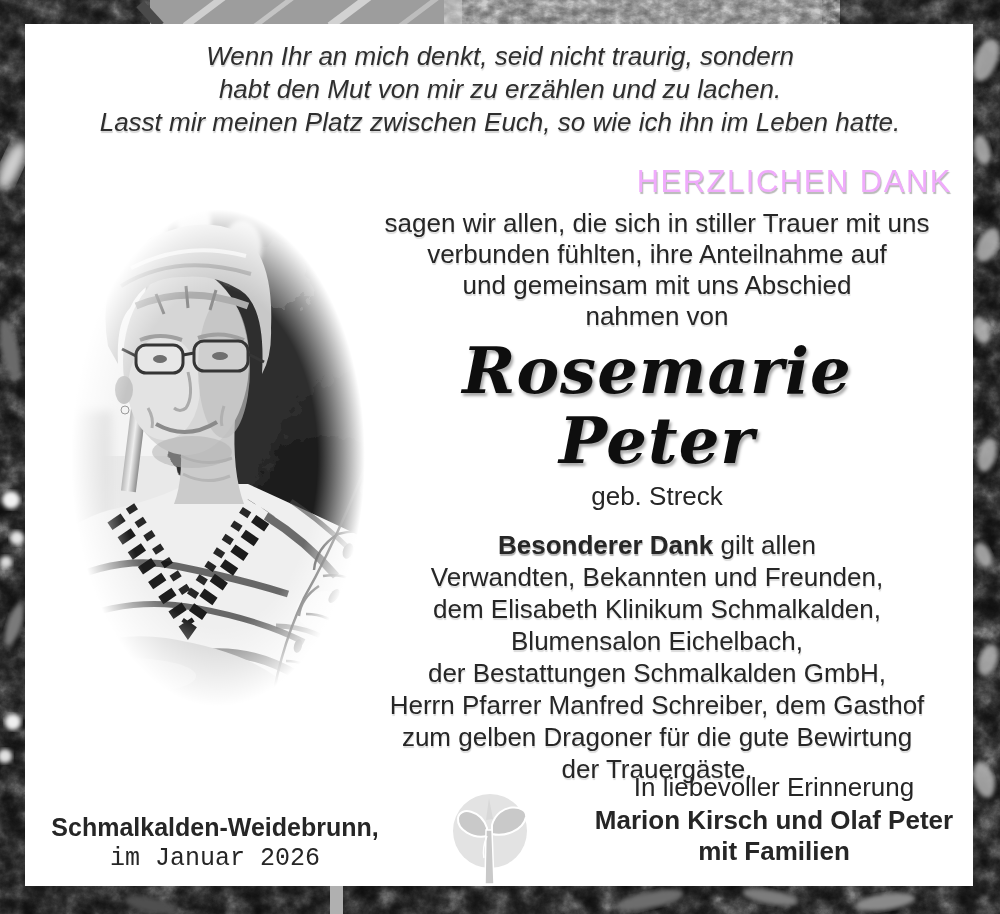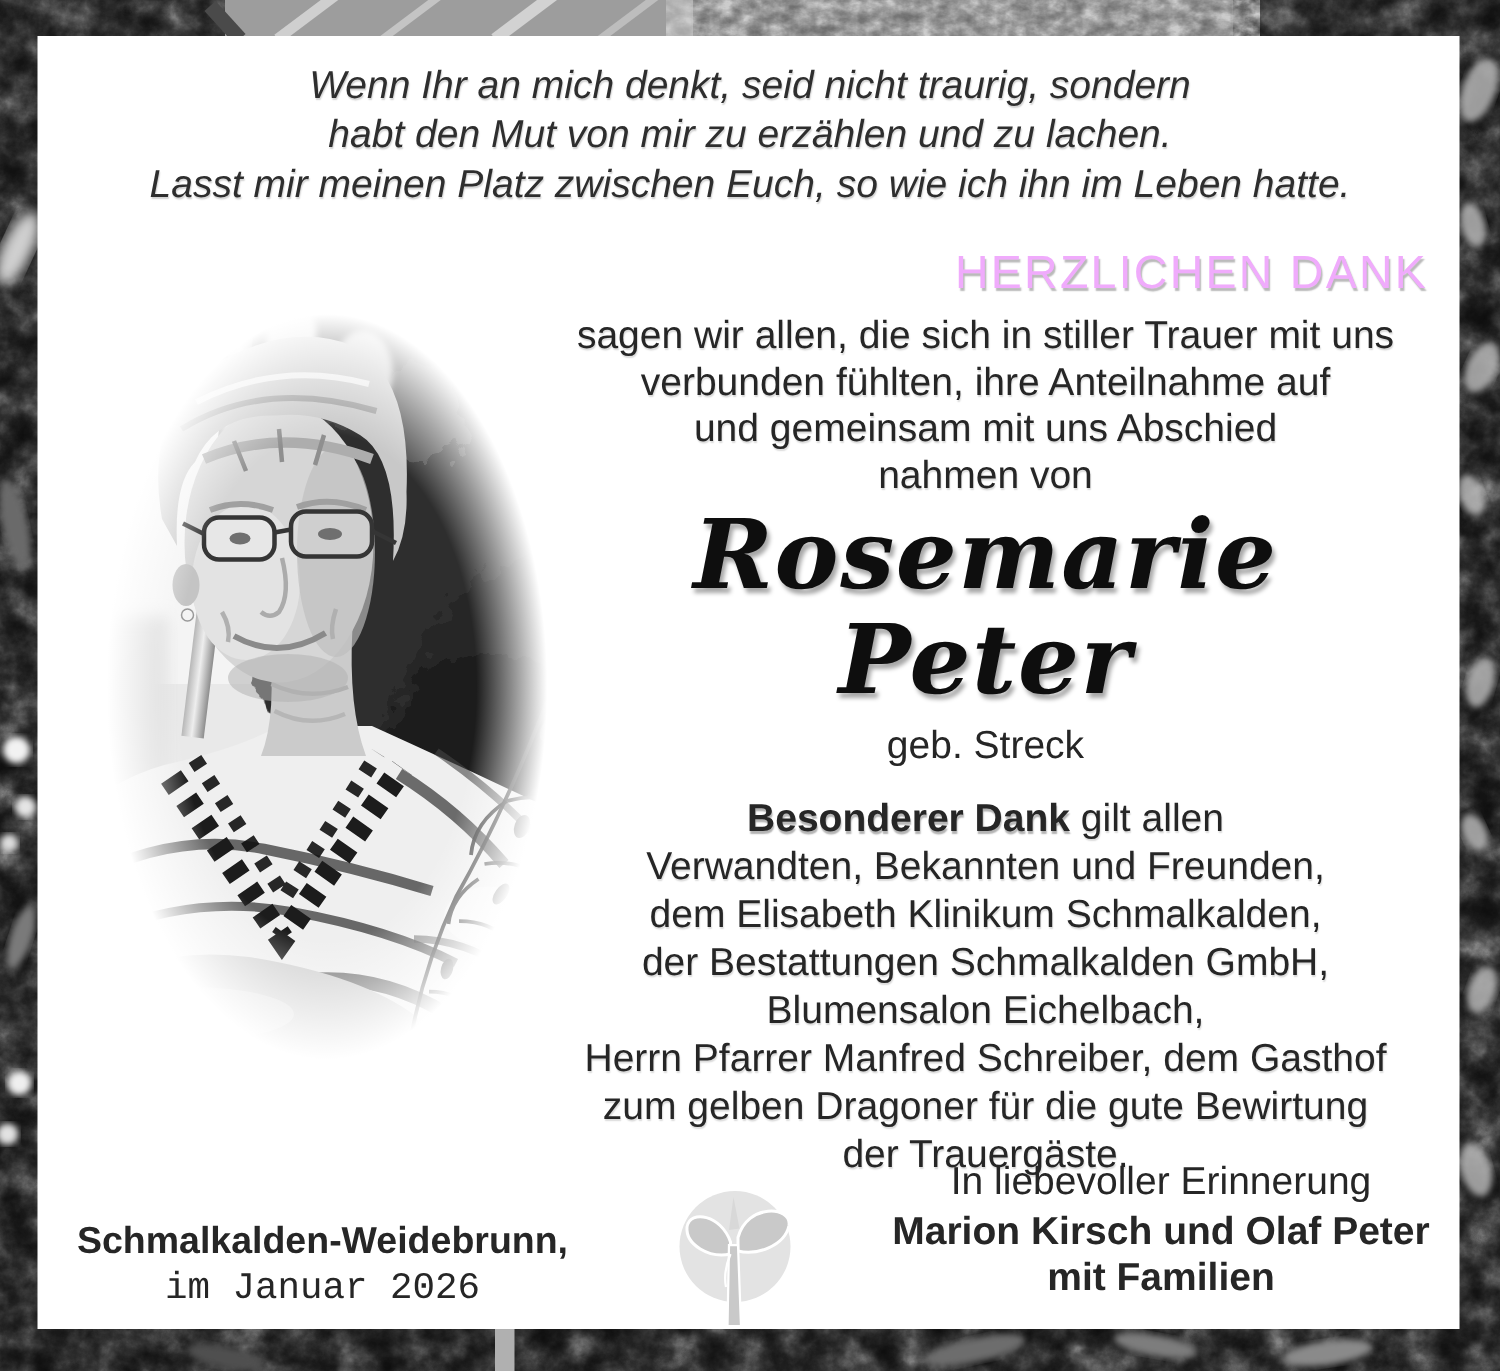--- a/index.html
+++ b/index.html
@@ -273,22 +273,22 @@
     </div>
     <div class="deceased-name">Rosemarie Peter</div>
     <div class="maiden-name">geb. Streck</div>
     <div class="special-para">
       <div class="lead">
         <b>Besonderer Dank</b>
         <span>gilt allen</span>
       </div>
       <div>Verwandten, Bekannten und Freunden,</div>
       <div>dem Elisabeth Klinikum Schmalkalden,</div>
+      <div>Blumensalon Eichelbach,</div>
       <div>der Bestattungen Schmalkalden GmbH,</div>
-      <div>Blumensalon Eichelbach,</div>
       <div>Herrn Pfarrer Manfred Schreiber, dem Gasthof</div>
       <div>zum gelben Dragoner für die gute Bewirtung</div>
       <div>der Trauergäste.</div>
     </div>
   </div>
 
   <div class="logo">
     <svg width="88" height="102" viewBox="0 0 88 102" aria-hidden="true">
       <circle cx="44" cy="45" r="37" fill="#e3e3e3"></circle>
       <path d="M43 12 L40 34 L47 33 Z" fill="#d8d8d8"></path>

